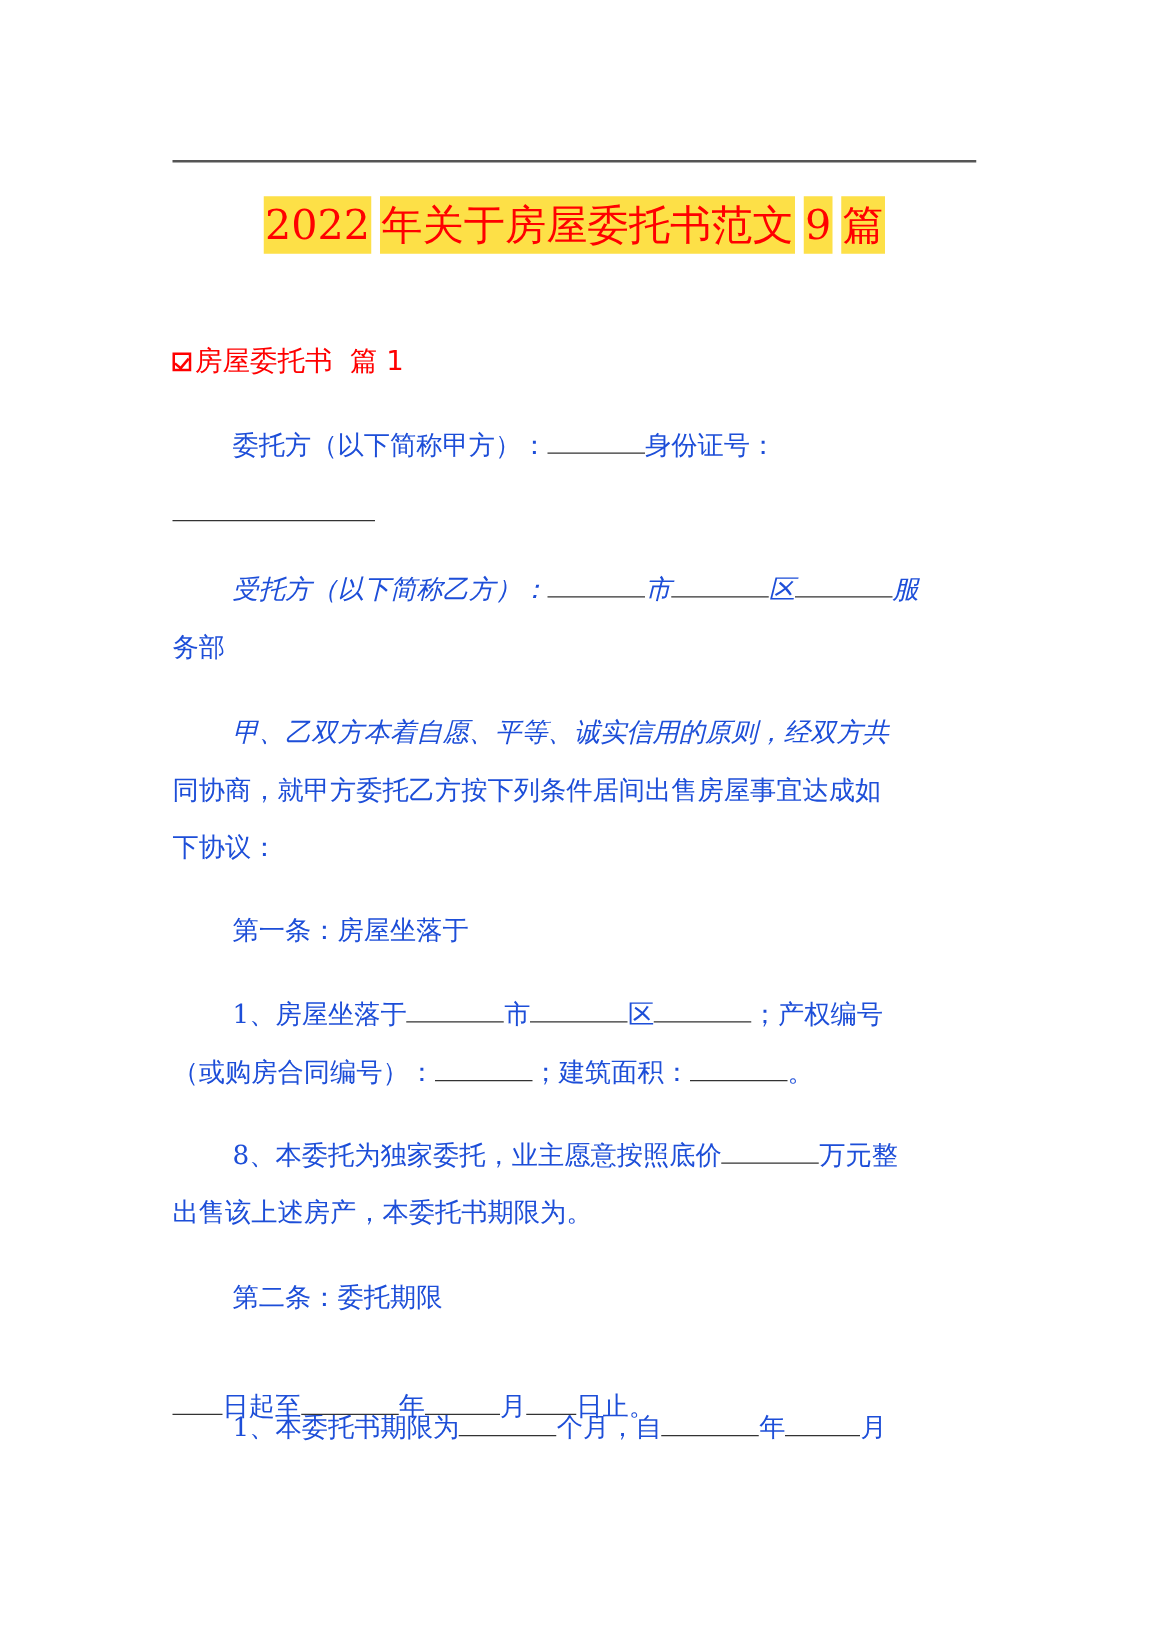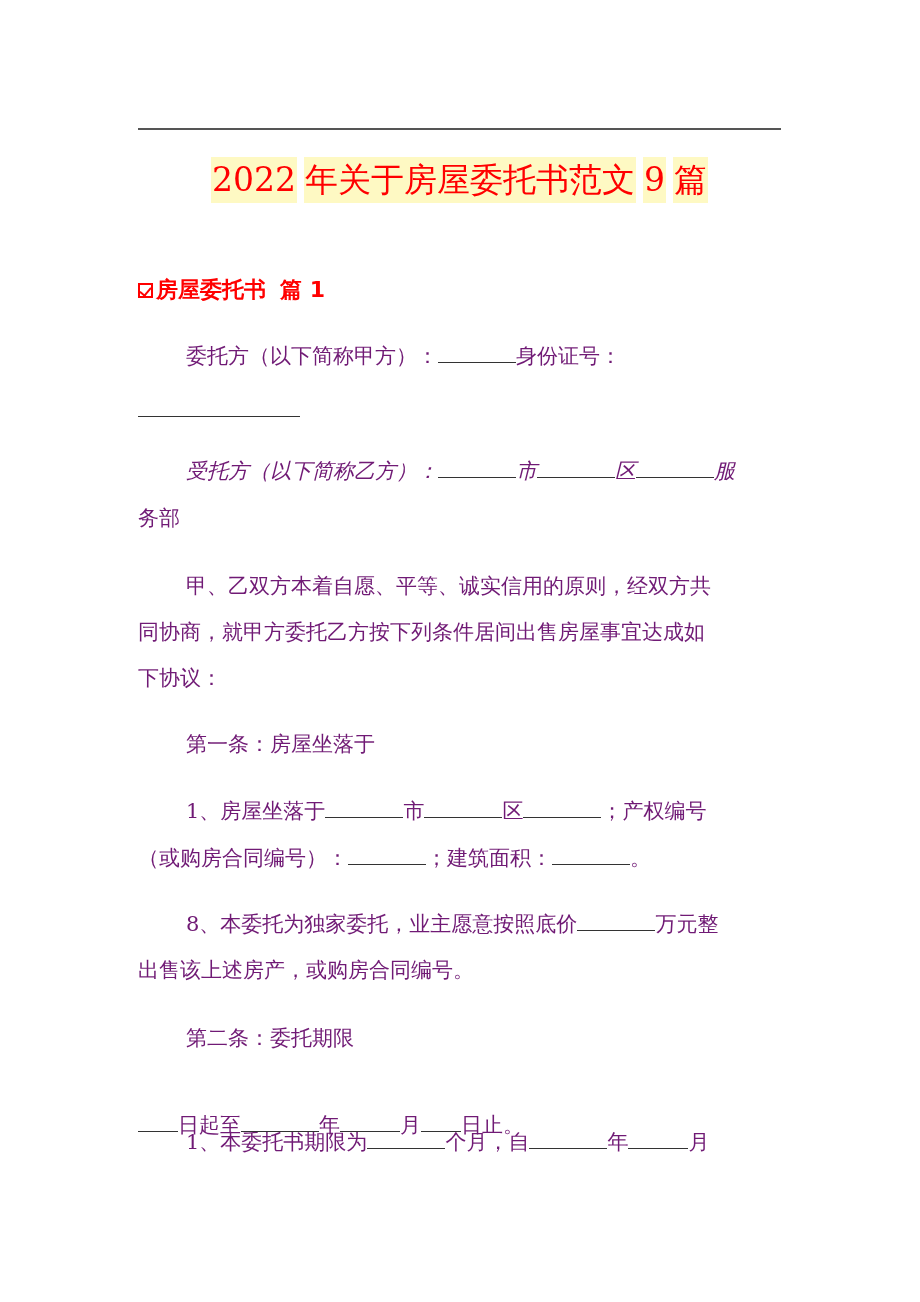--- a/index.html
+++ b/index.html
@@ -34,36 +34,36 @@
       left: 0;
       top: 156px;
       width: 643px;
       text-align: center;
       font-size: 33px;
       line-height: 48px;
       white-space: nowrap;
       letter-spacing: 0px;
     }
     .title .seg {
-      background: #fef9c3;
+      background: #fde047;
       color: #ff0000;
       padding: 0 1px;
       display: inline-block;
       line-height: 46px;
     }
     .title .gap {
       display: inline-block;
       width: 7px;
     }
     .section-heading {
       position: absolute;
       left: 0;
       top: 272px;
       font-family: "DejaVu Sans", "Liberation Sans", sans-serif;
-      font-weight: bold;
+      font-weight: normal;
       font-size: 22px;
       line-height: 36px;
       color: #ff0000;
       white-space: nowrap;
     }
     .section-heading .check-icon {
       display: inline-block;
       width: 15px;
       height: 15px;
       border: 2px solid #ff0000;
@@ -86,21 +86,21 @@
     .section-heading .num {
       margin-left: 14px;
     }
     .para {
       position: absolute;
       left: 0;
       width: 643px;
       font-size: 21px;
       line-height: 52px;
       white-space: nowrap;
-      color: #701a75;
+      color: #1d4ed8;
     }
     .indent {
       display: inline-block;
       width: 48px;
     }
     .blank {
       display: inline-block;
       border-bottom: 1px solid #333333;
       height: 18px;
       vertical-align: baseline;
@@ -132,21 +132,21 @@
     <span class="blank b-id"></span>
   </div>
 
   <div class="para" style="top:445px;font-style:italic;">
     <span class="indent"></span><span>受托方（以下简称乙方）：</span><span class="blank b6"></span><span>市</span><span class="blank b6"></span><span>区</span><span class="blank b6"></span><span>服</span>
   </div>
   <div class="para" style="top:492px;">
     <span>务部</span>
   </div>
 
-  <div class="para" style="top:560px;">
+  <div class="para" style="top:560px;font-style:italic;">
     <span class="indent"></span><span>甲、乙双方本着自愿、平等、诚实信用的原则，经双方共</span>
   </div>
   <div class="para" style="top:606px;">
     <span>同协商，就甲方委托乙方按下列条件居间出售房屋事宜达成如</span>
   </div>
   <div class="para" style="top:652px;">
     <span>下协议：</span>
   </div>
 
   <div class="para" style="top:718px;">
@@ -155,21 +155,21 @@
   <div class="para" style="top:785px;">
     <span class="indent"></span><span>1、房屋坐落于</span><span class="blank b6"></span><span>市</span><span class="blank b6"></span><span>区</span><span class="blank b6"></span><span>；产权编号</span>
   </div>
   <div class="para" style="top:832px;">
     <span>（或购房合同编号）：</span><span class="blank b6"></span><span>；建筑面积：</span><span class="blank b6"></span><span>。</span>
   </div>
   <div class="para" style="top:898px;">
     <span class="indent"></span><span>8、本委托为独家委托，业主愿意按照底价</span><span class="blank b6"></span><span>万元整</span>
   </div>
   <div class="para" style="top:944px;">
-    <span>出售该上述房产，或购房合同编号。</span>
+    <span>出售该上述房产，本委托书期限为。</span>
   </div>
 
   <div class="para" style="top:1012px;">
     <span class="indent"></span><span>第二条：委托期限</span>
   </div>
   <div class="para" style="top:1116px;">
     <span class="indent"></span><span>1、本委托书期限为</span><span class="blank b6"></span><span>个月，自</span><span class="blank b6"></span><span>年</span><span class="blank b5"></span><span>月</span>
   </div>
   <div class="para" style="top:1099px;">
     <span class="blank b4"></span><span>日起至</span><span class="blank b6"></span><span>年</span><span class="blank b5"></span><span>月</span><span class="blank b4"></span><span>日止。</span>

